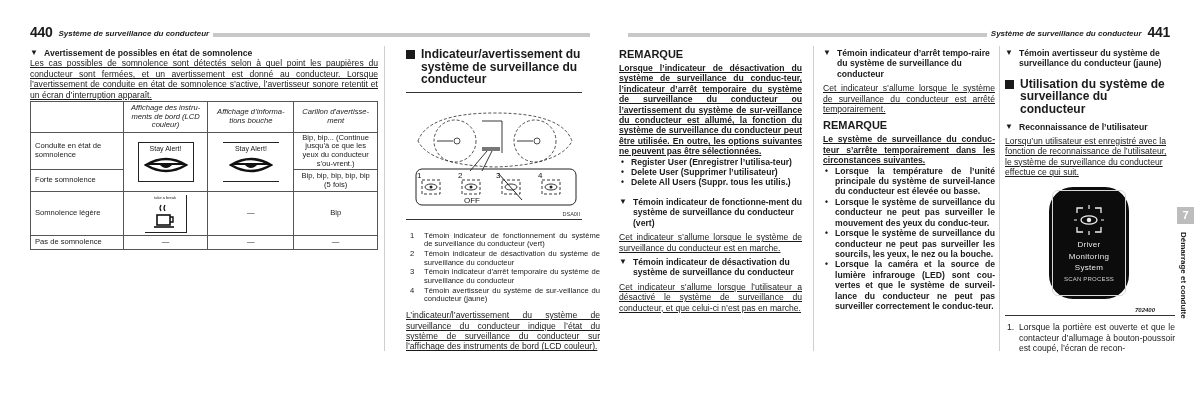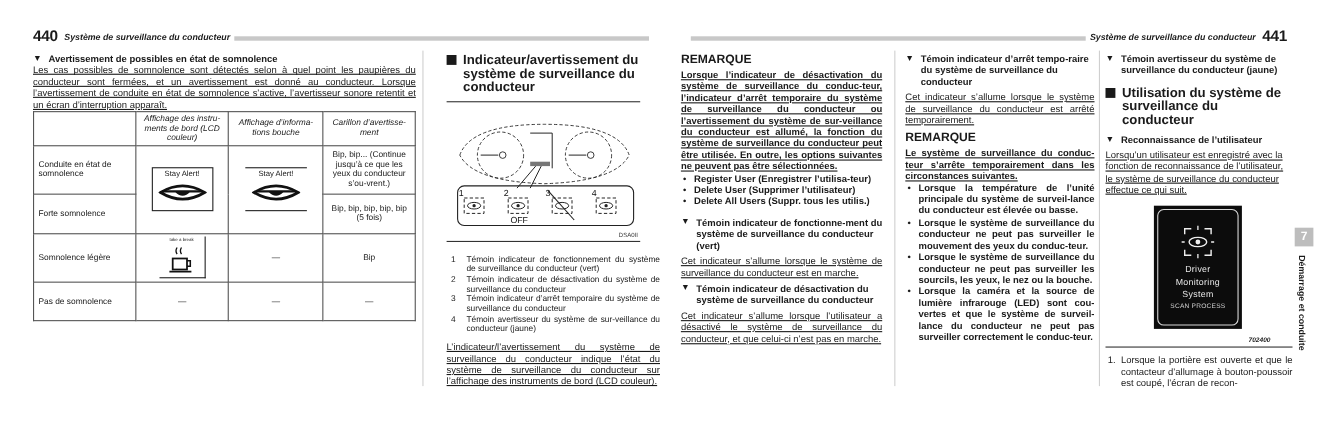--- a/index.html
+++ b/index.html
@@ -32,41 +32,41 @@
   .rem-h { font-weight: bold; font-size: 11px; line-height: 13px; }
   .bul { display: flex; font-weight: bold; font-size: 8.6px; line-height: 10.4px; text-align: justify; }
   .bul .dot { width: 12px; flex: none; padding-left: 2px; }
   .bul span.t { flex: 1; }
 
   
   .col1 { position: absolute; left: 30px; top: 48px; width: 348px; }
   table.drowsy { border-collapse: collapse; width: 348px; margin-top: 1px; font-size: 7.6px; line-height: 8.6px; }
   table.drowsy td, table.drowsy th { border: 1px solid #555; font-weight: normal; vertical-align: middle; }
   table.drowsy th { text-align: center; padding: 2px 3px; height: 30px; font-style: italic; }
-  table.drowsy td.rl { padding: 13px 4px; text-align: left; }
+  table.drowsy td.rl { padding: 0 4px; text-align: left; }
   table.drowsy td.c { text-align: center; padding: 1px 3px; }
   .scr { width: 56px; height: 40px; border: 1px solid #222; border-top-width: 1px; margin: 0 auto; position: relative; background: #fff; }
   .scr .st { font-size: 7px; line-height: 9px; text-align: center; margin-top: 1px; }
   .scr svg { display: block; margin: 2px auto 0; }
 
   
   .col2 { position: absolute; left: 406px; top: 48px; width: 194px; }
   .fig1 { width: 170px; height: 110px; margin: 14px 0 0 4px; position: relative; }
   .figid { position: absolute; right: 0; bottom: 0; font-size: 5.5px; color: #333; }
   .legend { margin-top: 12px; font-size: 7.6px; line-height: 8.7px; }
   .legend .li { display: flex; margin-bottom: 1px; }
   .legend .n { width: 18px; flex: none; padding-left: 4px; }
   .legend .t { flex: 1; text-align: justify; }
 
   
   .col3 { position: absolute; left: 619px; top: 48px; width: 183px; }
   .col4 { position: absolute; left: 823px; top: 48px; width: 172px; }
   .col5 { position: absolute; left: 1005px; top: 48px; width: 170px; }
 
-  .dms { width: 80px; height: 112px; background: #0c0c0c; margin: 10px 0 0 44px; position: relative; padding: 3px; }
+  .dms { width: 80px; height: 112px; background: #0c0c0c; margin: 10px 0 0 44px; position: relative; padding: 3px; border-radius: 24px; }
   .dms-inner { border: 1px solid #d8d8d8; border-radius: 6px; width: 100%; height: 100%; color: #ddd; text-align: center; }
   .dms-t { font-size: 8px; line-height: 11.5px; color: #e8e8e8; letter-spacing: 0.3px; }
   .dms-s { font-size: 6px; line-height: 10px; color: #cfcfcf; letter-spacing: 0.2px; }
   .fig2id { position: absolute; left: 130px; bottom: 0; font-size: 6px; font-weight: bold; font-style: italic; }
 
   .numlist { display: flex; font-size: 8.6px; line-height: 10.4px; text-align: justify; }
   .numlist .n { width: 14px; flex: none; padding-left: 2px; }
 
   
   .tab7 { position: absolute; left: 1177px; top: 207px; width: 17px; height: 17px; background: #bdbdbd; color: #fff; font-weight: bold; font-size: 11px; text-align: center; line-height: 17px; }

